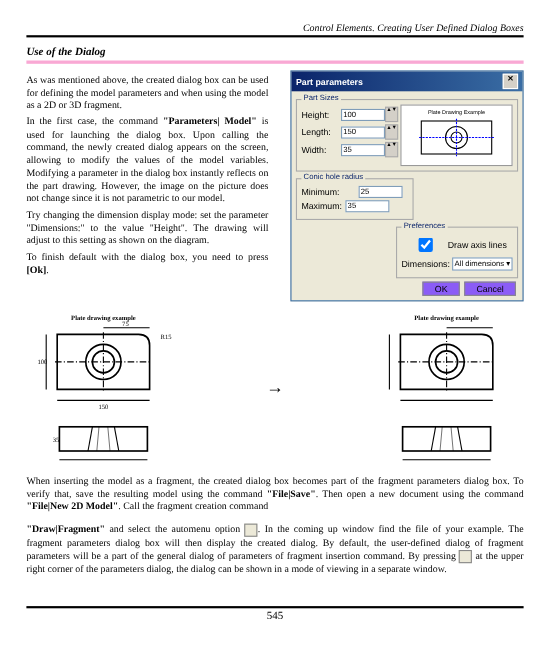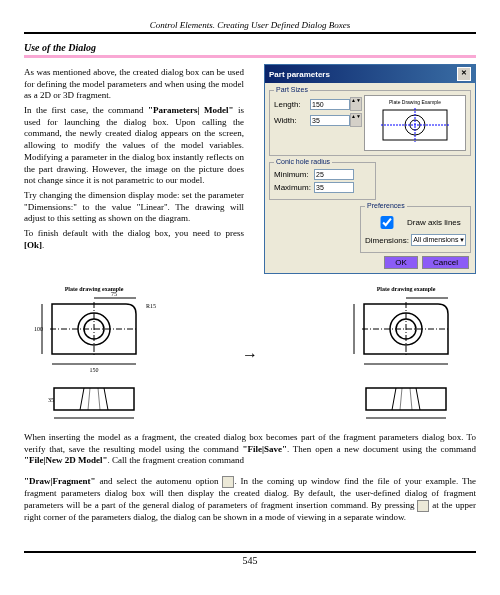--- a/index.html
+++ b/index.html
@@ -1,17 +1,17 @@
 <!DOCTYPE html>
 <html><head>
 <meta charset="utf-8">
 <style>
 body{margin:0;font-family:Georgia,serif;font-size:9px;background:#fff;color:#000;width:500px}
 .page{padding:20px 24px}
-.hdr{text-align:center;font-style:italic;font-size:9px;border-bottom:2px solid #000;padding-bottom:2px;margin-bottom:8px}
+.hdr{text-align:right;font-style:italic;font-size:9px;border-bottom:2px solid #000;padding-bottom:2px;margin-bottom:8px}
 .title{font-weight:bold;font-style:italic;font-size:10px;border-bottom:3px solid #f9a8d4;padding-bottom:2px;margin-bottom:6px}
 .content{display:flex;gap:20px}
 .txtcol{flex:1}
 .txtcol p{margin:3px 0;text-align:justify;line-height:1.3}
 .b{font-weight:bold}
 .dialog{width:210px;border:1px solid #3a6ea5;background:#ece9d8;font-family:Tahoma,sans-serif;font-size:8px}
 .dtitle{background:linear-gradient(to right,#0a246a,#3a6ea5);color:#fff;padding:2px 4px;display:flex;justify-content:space-between;align-items:center;font-weight:bold}
 .dtitle .x{background:#d4d0c8;color:#000;border:1px solid #fff;width:12px;height:12px;text-align:center;line-height:10px;font-size:7px}
 .dbody{padding:4px}
 .fs{border:1px solid #aaa;margin:3px 0;padding:4px;position:relative}
@@ -42,33 +42,38 @@
 <body>
 
 <div class="page">
 <div class="hdr">Control Elements. Creating User Defined Dialog Boxes</div>
 <div class="title">Use of the Dialog</div>
 
 <div class="content">
 <div class="txtcol">
 <p>As was mentioned above, the created dialog box can be used for defining the model parameters and when using the model as a 2D or 3D fragment.</p>
 <p><span>In the first case, the command </span><span class="b">"Parameters| Model"</span><span> is used for launching the dialog box. Upon calling the command, the newly created dialog appears on the screen, allowing to modify the values of the model variables. Modifying a parameter in the dialog box instantly reflects on the part drawing. However, the image on the picture does not change since it is not parametric to our model.</span></p>
-<p>Try changing the dimension display mode: set the parameter "Dimensions:" to the value "Linear". The drawing will adjust to this setting as shown on the diagram.</p>
+<p>Try changing the dimension display mode: set the parameter "Dimensions:" to the value "Height". The drawing will adjust to this setting as shown on the diagram.</p>
 <p><span>To finish default with the dialog box, you need to press </span><span class="b">[Ok]</span><span>.</span></p>
 </div>
 
 <div class="dialog">
 <div class="dtitle">
 <span>Part parameters</span>
 <span class="x">✕</span>
 </div>
 <div class="dbody">
 <div class="fs">
 <span class="lg">Part Sizes</span>
 <div class="leftc">
+<div class="row">
+                <label>Height:</label>
+                <input value="100" style="">
+                <div class="spin">▲▼</div>
+              </div>
 <div class="row">
                 <label>Length:</label>
                 <input value="150" style="">
                 <div class="spin">▲▼</div>
               </div>
 <div class="row">
                 <label>Width:</label>
                 <input value="35" style="">
                 <div class="spin">▲▼</div>
               </div>
@@ -82,21 +87,21 @@
                 <line x1="50" y1="12" x2="50" y2="46" stroke="#00f" stroke-dasharray="2 1"></line>
                 <line x1="16" y1="29" x2="84" y2="29" stroke="#00f" stroke-dasharray="2 1"></line>
               </svg>
 </div>
 <div class="clr"></div>
 </div>
 <div>
 <div class="fs half">
 <span class="lg">Conic hole radius</span>
 <div class="row">
-                <label style="width:40px">Minimum:</label>
+                <label style="width:52px">Minimum:</label>
                 <input value="25" style="">
               </div>
 <div class="row">
                 <label style="width:40px">Maximum:</label>
                 <input value="35" style="">
               </div>
 </div>
 <div class="fs half2">
 <span class="lg">Preferences</span>
 <div class="row">

